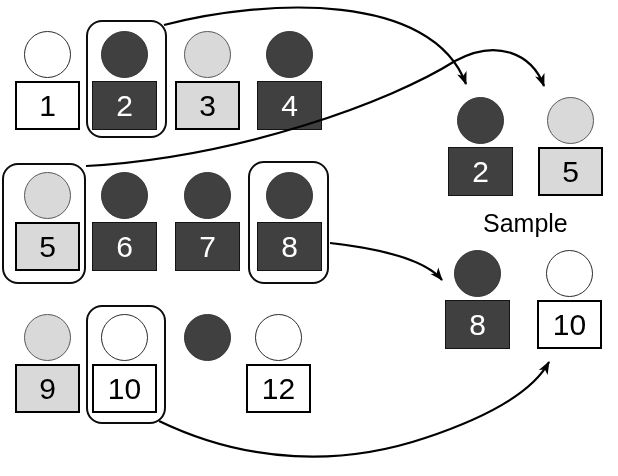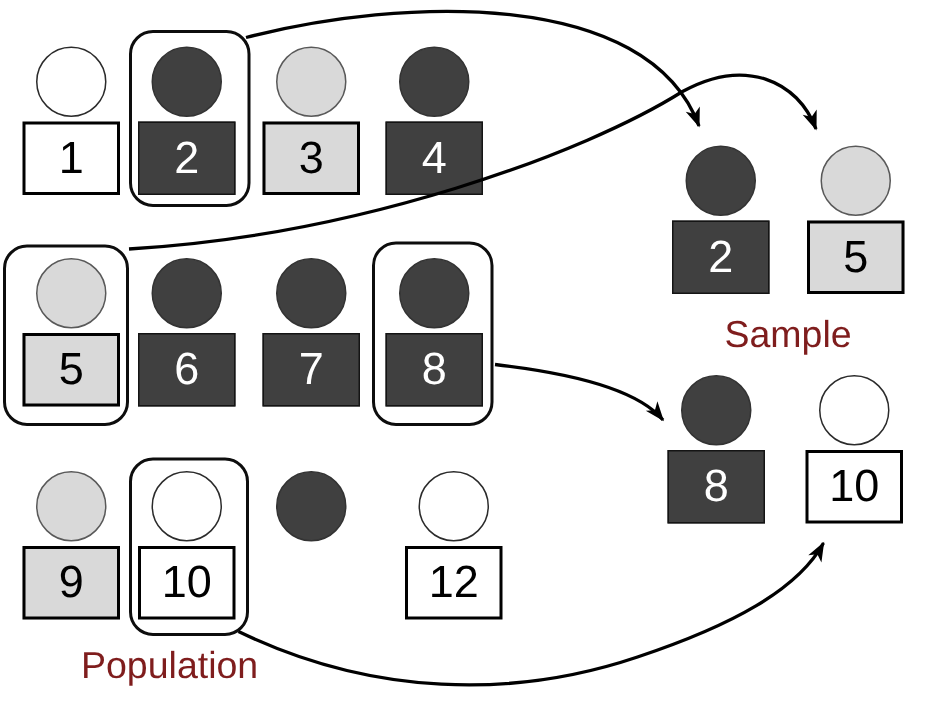--- a/index.html
+++ b/index.html
@@ -44,21 +44,21 @@
     position:absolute;
     border:2px solid #0d0d0d;
     border-radius:16px;
     box-sizing:border-box;
     background:transparent;
   }
 
   .dlabel {
     position:absolute;
     font-size:25px;
-    color:#7f1d1d;
+    color:#000000;
     white-space:nowrap;
   }
 
   svg.arrows {
     position:absolute; left:0; top:0;
     pointer-events:none;
     z-index:5;
   }
   .arrow { fill:none; stroke:#000000; stroke-width:2.2; }
 </style>
@@ -130,21 +130,21 @@
   </div>
   <div class="person" style="left:92px;top:314px" data-shade="white">
     <div class="head"></div>
     <div class="body">
         <span class="num">10</span>
       </div>
   </div>
   <div class="person" style="left:175px;top:314px" data-shade="dark">
     <div class="head"></div>
   </div>
-  <div class="person" style="left:270px;top:314px" data-shade="white">
+  <div class="person" style="left:246px;top:314px" data-shade="white">
     <div class="head"></div>
     <div class="body">
         <span class="num">12</span>
       </div>
   </div>
 
   <div class="person" style="left:448px;top:97px" data-shade="dark">
     <div class="head"></div>
     <div class="body">
         <span class="num">2</span>
@@ -162,21 +162,20 @@
         <span class="num">8</span>
       </div>
   </div>
   <div class="person" style="left:537px;top:250px" data-shade="white">
     <div class="head"></div>
     <div class="body">
         <span class="num">10</span>
       </div>
   </div>
 
-  <div class="dlabel" style="left:54px;top:430px">Population</div>
   <div class="dlabel" style="left:483px;top:209px">Sample</div>
 
   <svg class="arrows" width="618" height="476" viewBox="0 0 618 476" aria-hidden="true">
     <defs>
       <marker id="ah" markerUnits="userSpaceOnUse" markerWidth="16" markerHeight="13" refX="13" refY="6" orient="auto">
         <path d="M1,1 L14,6 L1,11 L4.5,6 Z" fill="#000000"></path>
       </marker>
     </defs>
     <path class="arrow" d="M 164 25 C 268 -2, 432 -8, 466 84" marker-end="url(#ah)" aria-label="population member 2 drawn into sample"></path>
     <path class="arrow" d="M 86 166 C 240 157, 390 102, 455 61 C 497 38, 532 54, 544 86" marker-end="url(#ah)" aria-label="population member 5 drawn into sample"></path>

